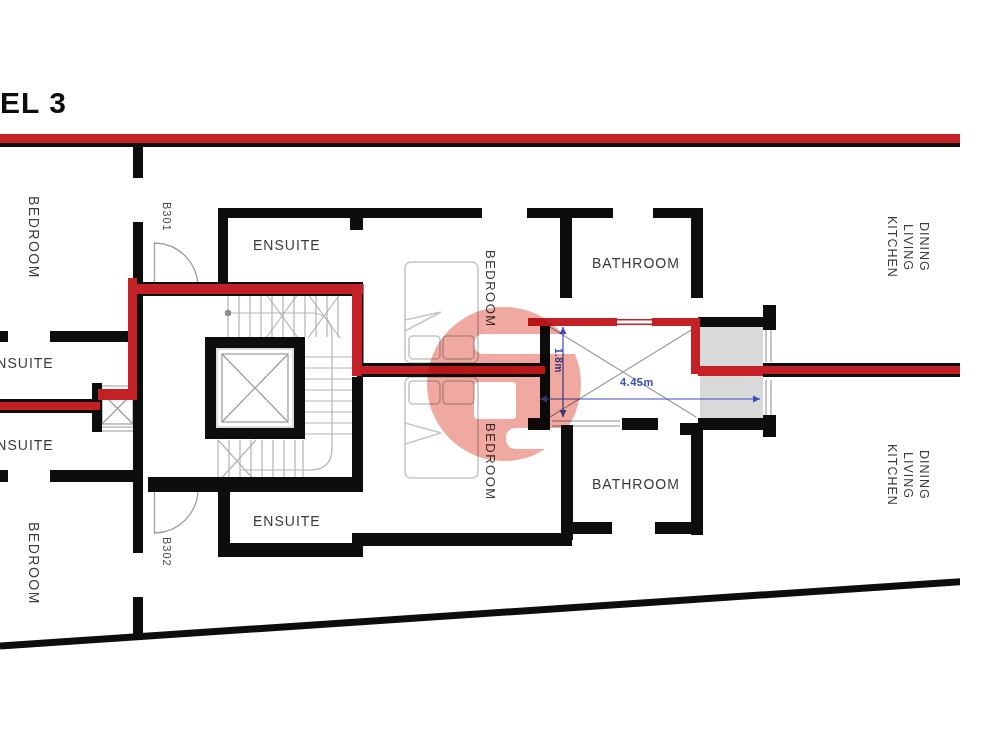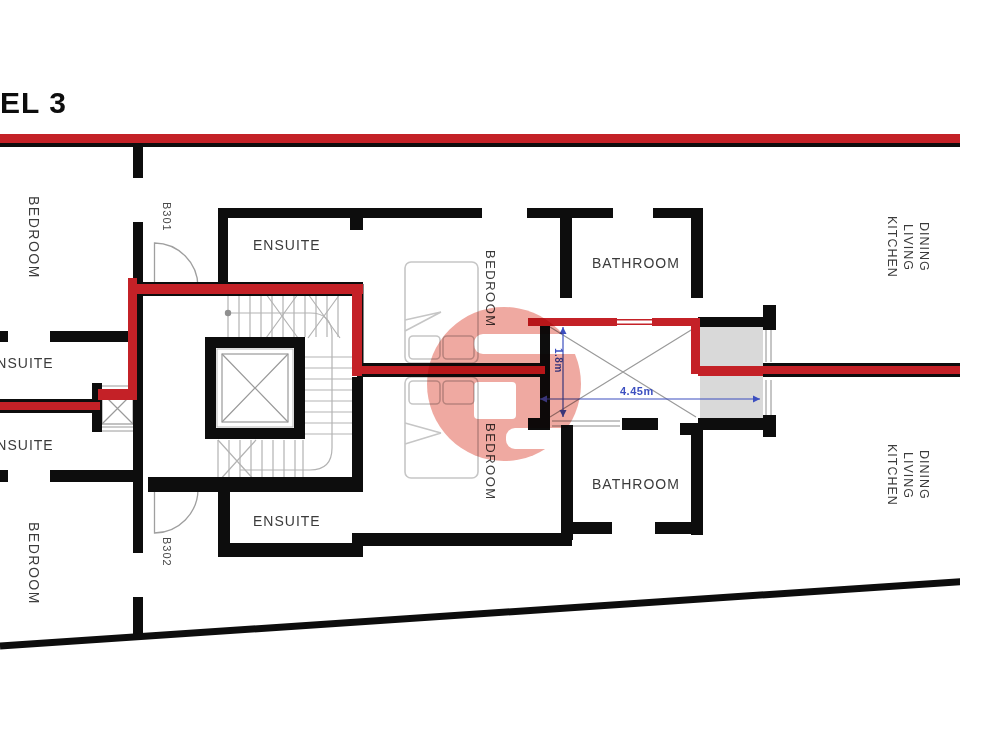--- a/index.html
+++ b/index.html
@@ -191,21 +191,21 @@
     <span>LIVING</span>
     <span>DINING</span>
   </div>
   <div class="kitchen" style="left:884px;top:436px;">
     <span>KITCHEN</span>
     <span>LIVING</span>
     <span>DINING</span>
   </div>
 
   <div class="dim vert" style="left:553px;top:348px;">1.8m</div>
-  <div class="dim" style="left:620px;top:385px;">4.45m</div>
+  <div class="dim" style="left:620px;top:376px;">4.45m</div>
 
   <svg class="watermark" width="1000" height="750" viewBox="0 0 1000 750">
     <circle cx="504" cy="384" r="77" fill="#efa9a1"></circle>
     <rect x="474" y="334" width="112" height="20" rx="9" fill="#ffffff"></rect>
     <rect x="474" y="382" width="42" height="37" rx="4" fill="#ffffff"></rect>
     <rect x="506" y="428" width="80" height="21" rx="9" fill="#ffffff"></rect>
   </svg>
 
 </div>
 

